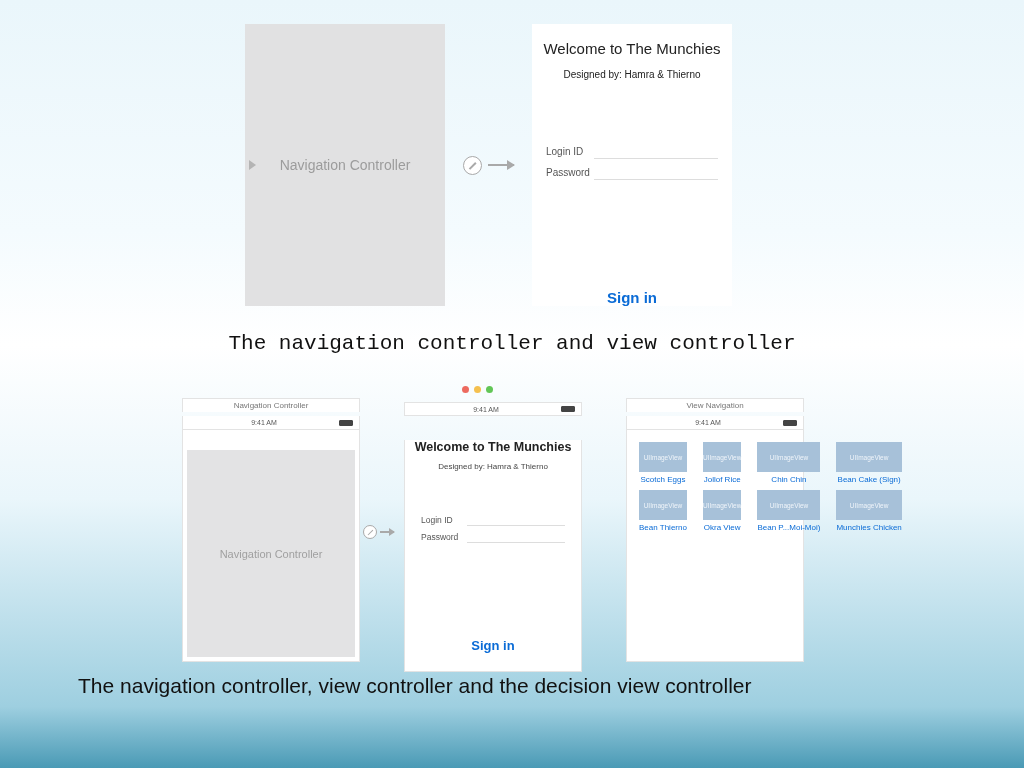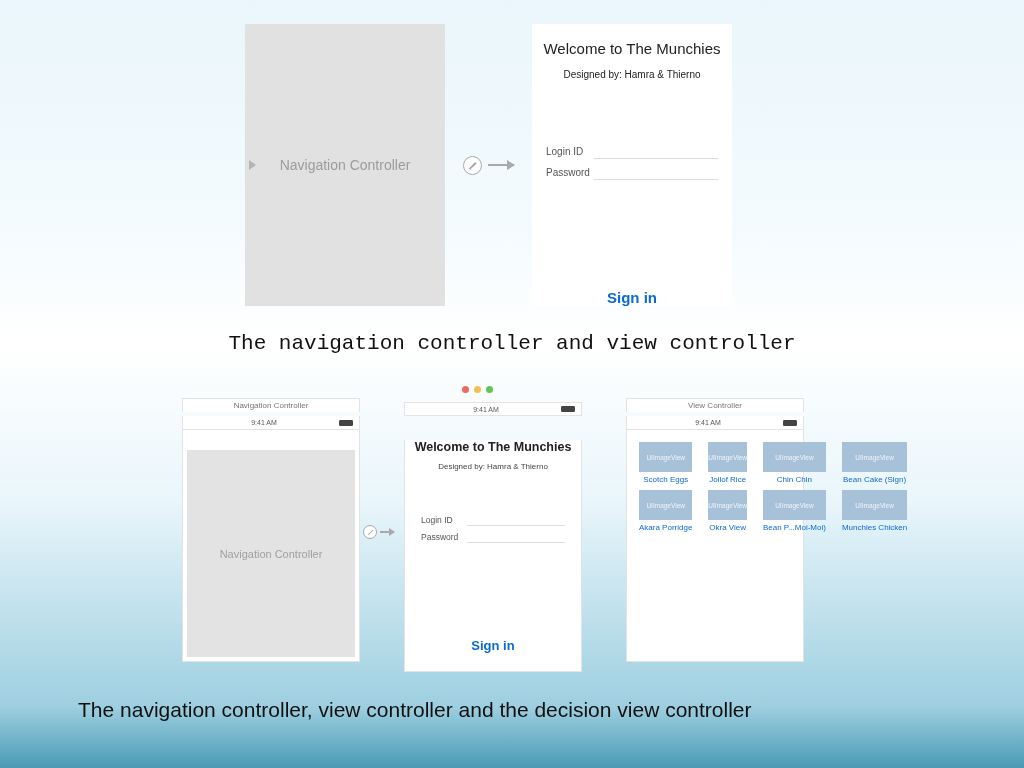--- a/index.html
+++ b/index.html
@@ -225,21 +225,21 @@
     font-size: 8px;
     color: #0a6bd6;
     margin-top: 3px;
     white-space: nowrap;
     overflow: hidden;
   }
 
   
   .caption2 {
     position: absolute;
-    top: 696px;
+    top: 672px;
     left: 78px;
     font-size: 21px;
     color: #111;
     line-height: 1.35;
     text-align: center;
   }
 </style>
 </head>
 <body>
 
@@ -314,21 +314,21 @@
         <div class="r2">
           <label>Password</label>
           <div class="f"></div>
         </div>
       </div>
       <div class="si">Sign in</div>
     </div>
   </div>
 
   <div class="small-wrap small-grid">
-    <div class="mini-title">View Controller</div>
+    <div class="mini-title">View Navigation</div>
     <div style="height:14px"></div>
     <div class="statusbar">
       <span></span>
       <span>9:41 AM</span>
       <span class="batt"></span>
     </div>
     <div class="small-body">
       <div class="grid">
         <div class="cell">
             <div class="thumb">UIImageView</div>
@@ -341,21 +341,21 @@
         <div class="cell">
             <div class="thumb">UIImageView</div>
             <div class="lab">Chin Chin</div>
           </div>
         <div class="cell">
             <div class="thumb">UIImageView</div>
             <div class="lab">Bean Cake (Sign)</div>
           </div>
         <div class="cell">
             <div class="thumb">UIImageView</div>
-            <div class="lab">Akara Porridge</div>
+            <div class="lab">Bean Thierno</div>
           </div>
         <div class="cell">
             <div class="thumb">UIImageView</div>
             <div class="lab">Okra View</div>
           </div>
         <div class="cell">
             <div class="thumb">UIImageView</div>
             <div class="lab">Bean P...Moi-Moi)</div>
           </div>
         <div class="cell">

